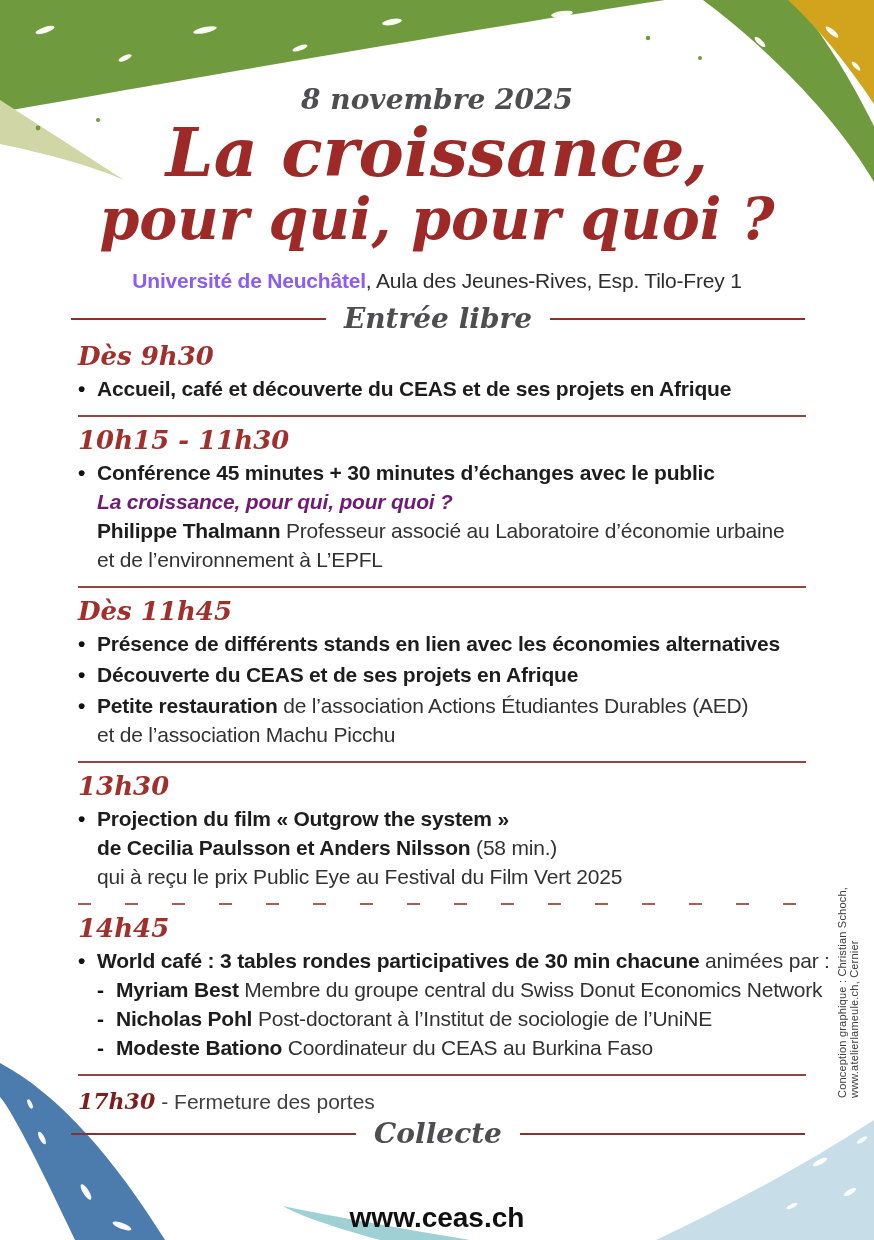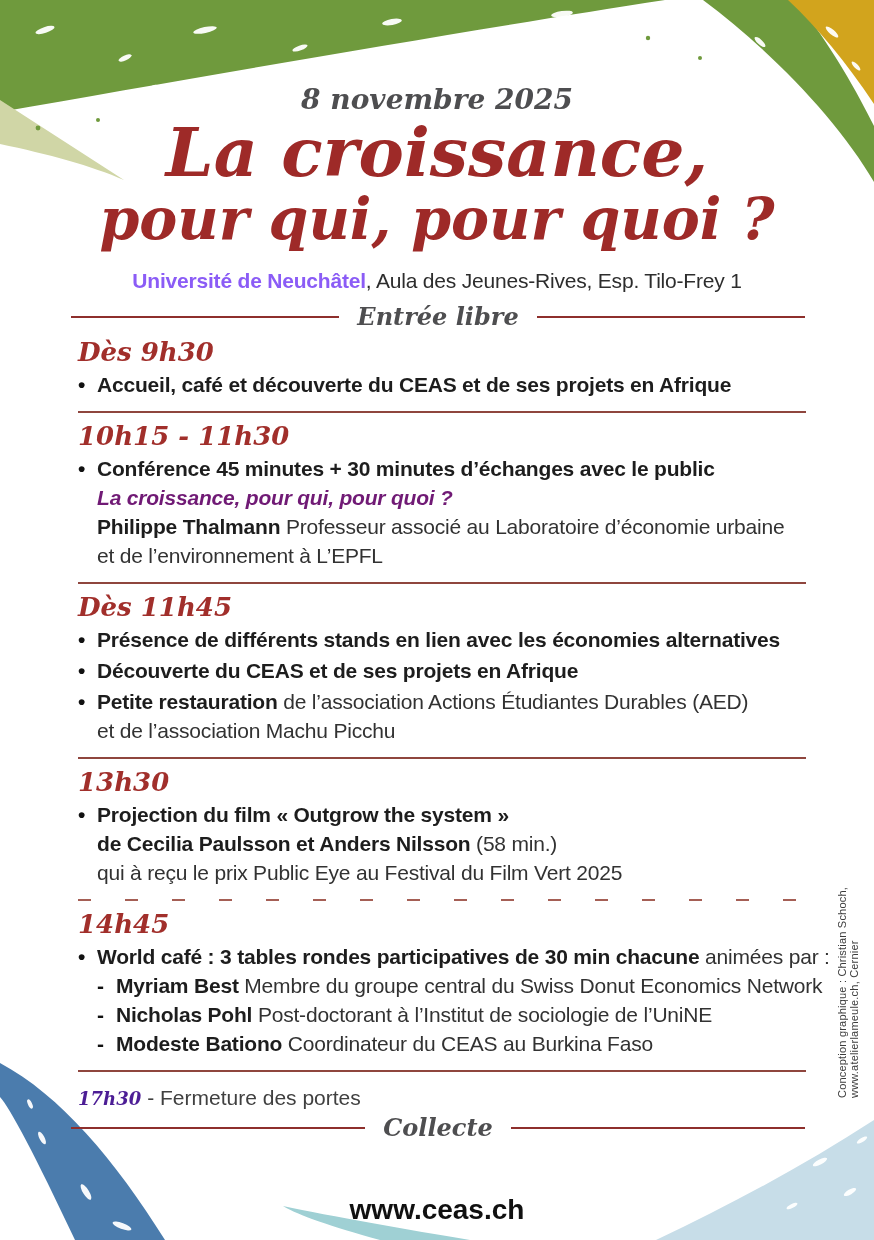--- a/index.html
+++ b/index.html
@@ -14,38 +14,38 @@
 
   .header{text-align:center;}
   .event-date{margin-top:86px;font-size:28px;color:#4e4e50;line-height:1;}
   .title-1{font-size:68px;color:#9e2a28;line-height:1;margin-top:4px;}
   .title-2{font-size:57px;color:#9e2a28;line-height:1;margin-top:4px;}
   .venue{margin-top:22px;font-size:21px;color:#2d2d2d;letter-spacing:-0.2px;}
   .venue .vb{font-weight:bold;color:#8b5cf6;}
 
   .banner{display:flex;align-items:center;width:734px;margin-left:71px;}
   .banner .bline{flex:1;height:2px;background:#8e2f2c;}
-  .banner .btxt{margin:0 18px;font-size:24px;color:#4e4e50;line-height:1;}
+  .banner .btxt{margin:0 18px;font-size:28px;color:#4e4e50;line-height:1;}
   .banner-top{margin-top:12px;}
 
   .sched{margin-left:78px;width:728px;color:#2e2e2e;}
   .time{font-size:26px;color:#a12f2b;line-height:1;margin:10px 0 6px 0;}
   .row{display:flex;font-size:21px;line-height:27px;letter-spacing:-0.2px;white-space:nowrap;margin-top:2px;}
   .row .marker{width:19px;flex:0 0 19px;font-weight:bold;color:#111;}
   .row.sub{margin-left:19px;}
   .b{font-weight:bold;color:#1d1d1d;}
   .r{font-weight:normal;color:#323232;}
   .bi{font-weight:bold;font-style:italic;color:#701a75;}
   .gap{margin-top:4px;}
 
   .divider{height:2px;background:#8f463e;margin:13px 0 4px 0;}
   .divider.dashed{background:repeating-linear-gradient(90deg,#a55f55 0 13px,transparent 13px 47px);}
 
   .closing{display:flex;align-items:baseline;margin:14px 0 0 78px;white-space:nowrap;}
-  .closing .ctime{font-size:18px;color:#4c1d95;line-height:1;}
+  .closing .ctime{font-size:22px;color:#7f1d1d;line-height:1;}
   .closing .ctxt{font-size:21px;color:#404040;margin-left:6px;}
   .banner-bottom{margin-top:6px;}
 
   .website{text-align:center;margin-top:54px;font-size:28px;font-weight:bold;color:#101010;}
 
   .credit{position:absolute;z-index:2;right:14px;top:768px;height:330px;
           writing-mode:vertical-rl;transform:rotate(180deg);
           font-size:11px;color:#3c3c3c;letter-spacing:0.2px;}
 </style>
 </head>

